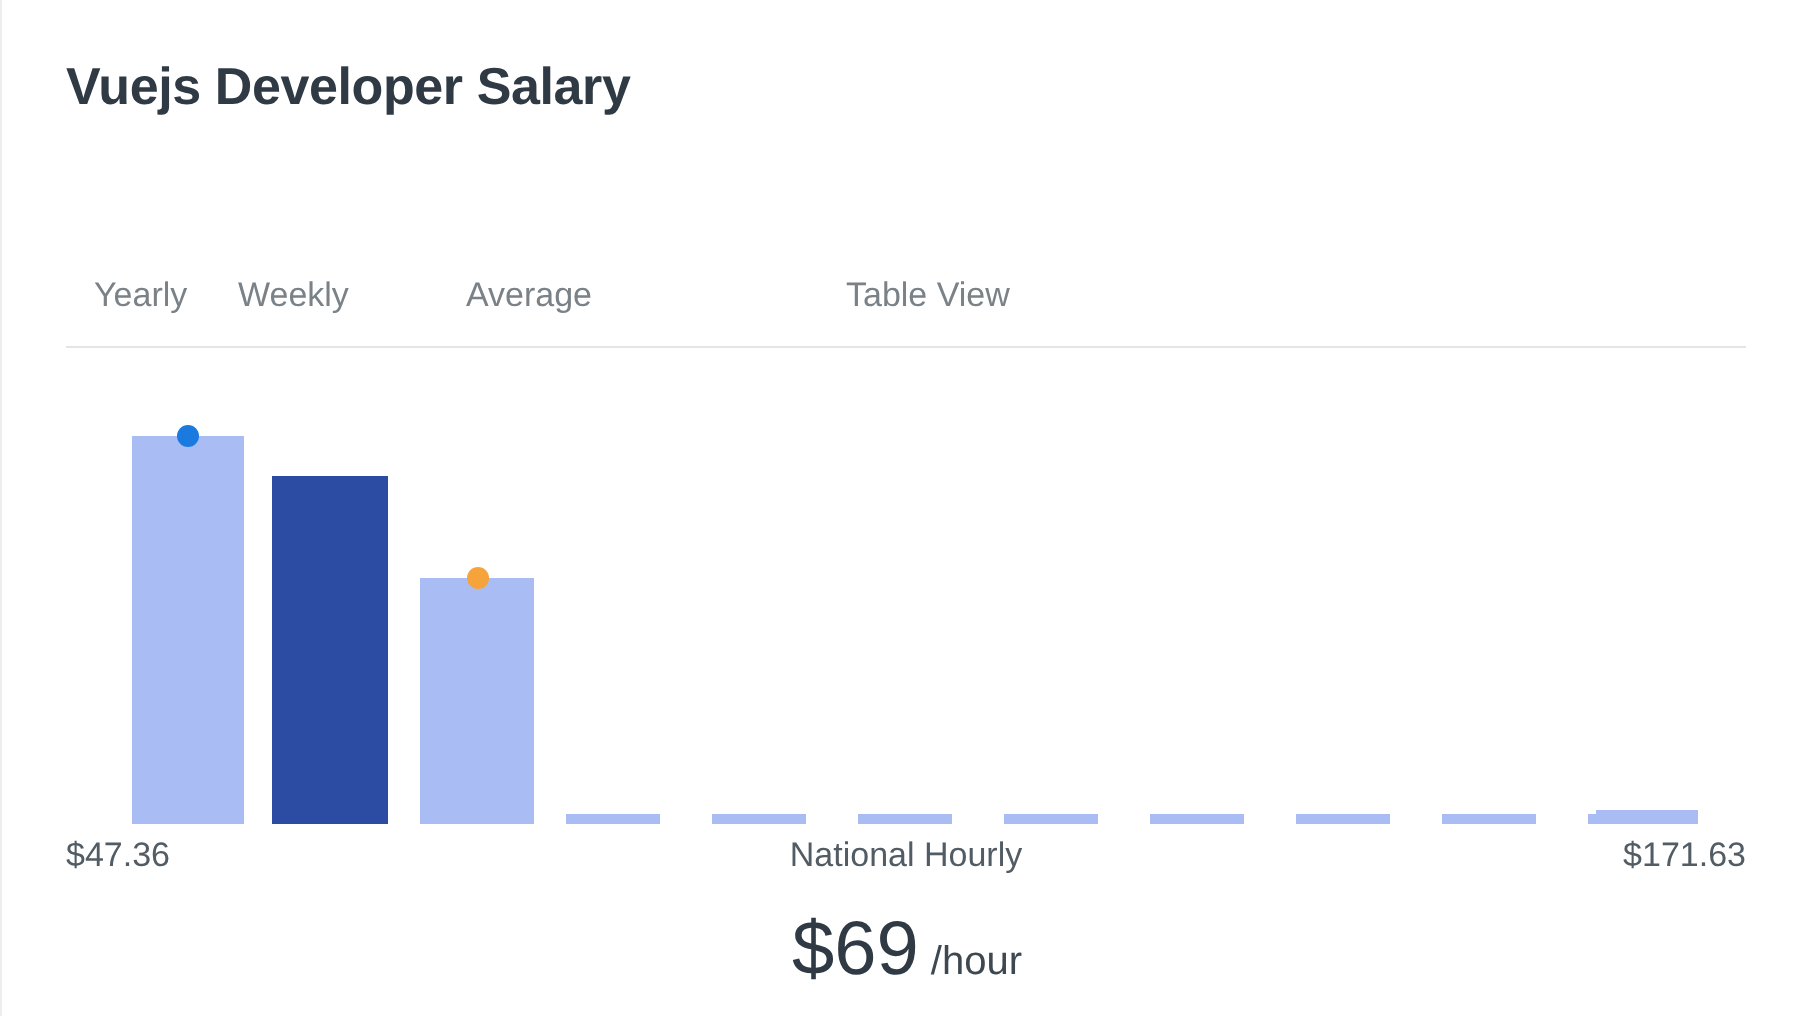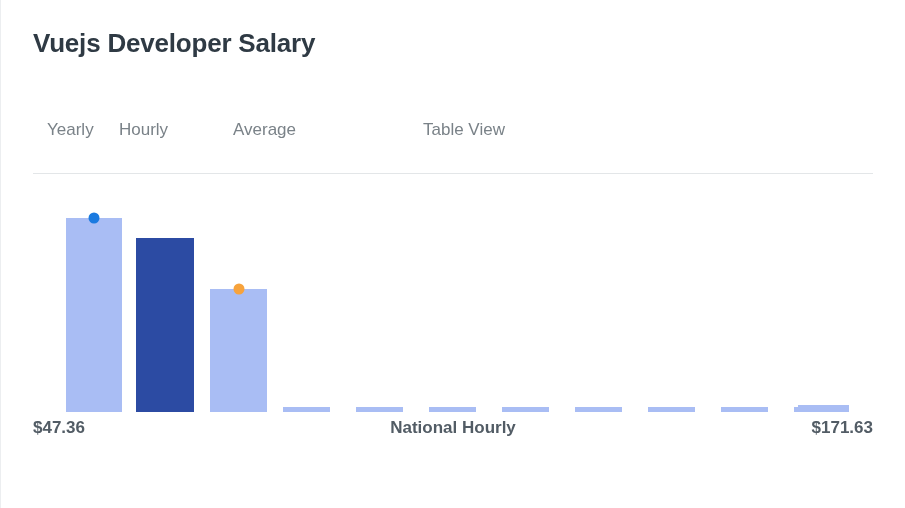--- a/index.html
+++ b/index.html
@@ -47,21 +47,21 @@
   .tabs-rule {
     position: absolute;
     left: 0;
     top: 65px;
     width: 840px;
     height: 1px;
     background: #e3e6e8;
   }
   .tab {
     position: absolute;
-    top: 0;
+    top: 18px;
     height: 66px;
     padding: 0 14px;
     display: flex;
     align-items: flex-start;
     font-size: 17px;
     line-height: 24px;
     color: #7a8288;
     background: transparent;
     border: none;
     cursor: pointer;
@@ -129,21 +129,20 @@
     width: 840px;
     height: 26px;
   }
   .axis-min, .axis-mid, .axis-max {
     position: absolute;
     top: 0;
     font-size: 17px;
     line-height: 24px;
     color: #525c65;
     white-space: nowrap;
-    font-weight: bold;
   }
   .axis-min { left: 0; }
   .axis-mid { left: 50%; transform: translateX(-50%); }
   .axis-max { right: 0; }
 
   
   .summary {
     position: absolute;
     left: 0;
     top: 452px;
@@ -173,21 +172,21 @@
 
   <div class="page-title">Vuejs Developer Salary</div>
 
   <div class="tabs">
     <div class="tabs-rule"></div>
 
   <button class="tab" style="left: 0px;">
         <span class="tab-label">Yearly</span>
       </button>
       <button class="tab" style="left: 72px;">
-        <span class="tab-label">Hourly</span>
+        <span class="tab-label">Weekly</span>
       </button>
       <button class="tab" style="left: 186px;">
         <span class="tab-label">Average</span>
       </button>
       <button class="tab" style="left: 376px;">
         <span class="tab-label">Table View</span>
       </button>
     </div>
 
   <div class="chart">
@@ -233,14 +232,17 @@
         <div class="dot orange" style="background: rgb(247, 163, 60); left: 205.5px; bottom: 123px; transform: translate(-50%, 50%);"></div>
       </div>
   </div>
 
   <div class="axis-labels">
     <span class="axis-min">$47.36</span>
     <span class="axis-mid">National Hourly</span>
     <span class="axis-max">$171.63</span>
   </div>
 
+  <div class="summary">
+    <span class="summary-amount">$69</span><span class="summary-unit">/hour</span>
+  </div>
 
 </div>
 
 </body></html>

